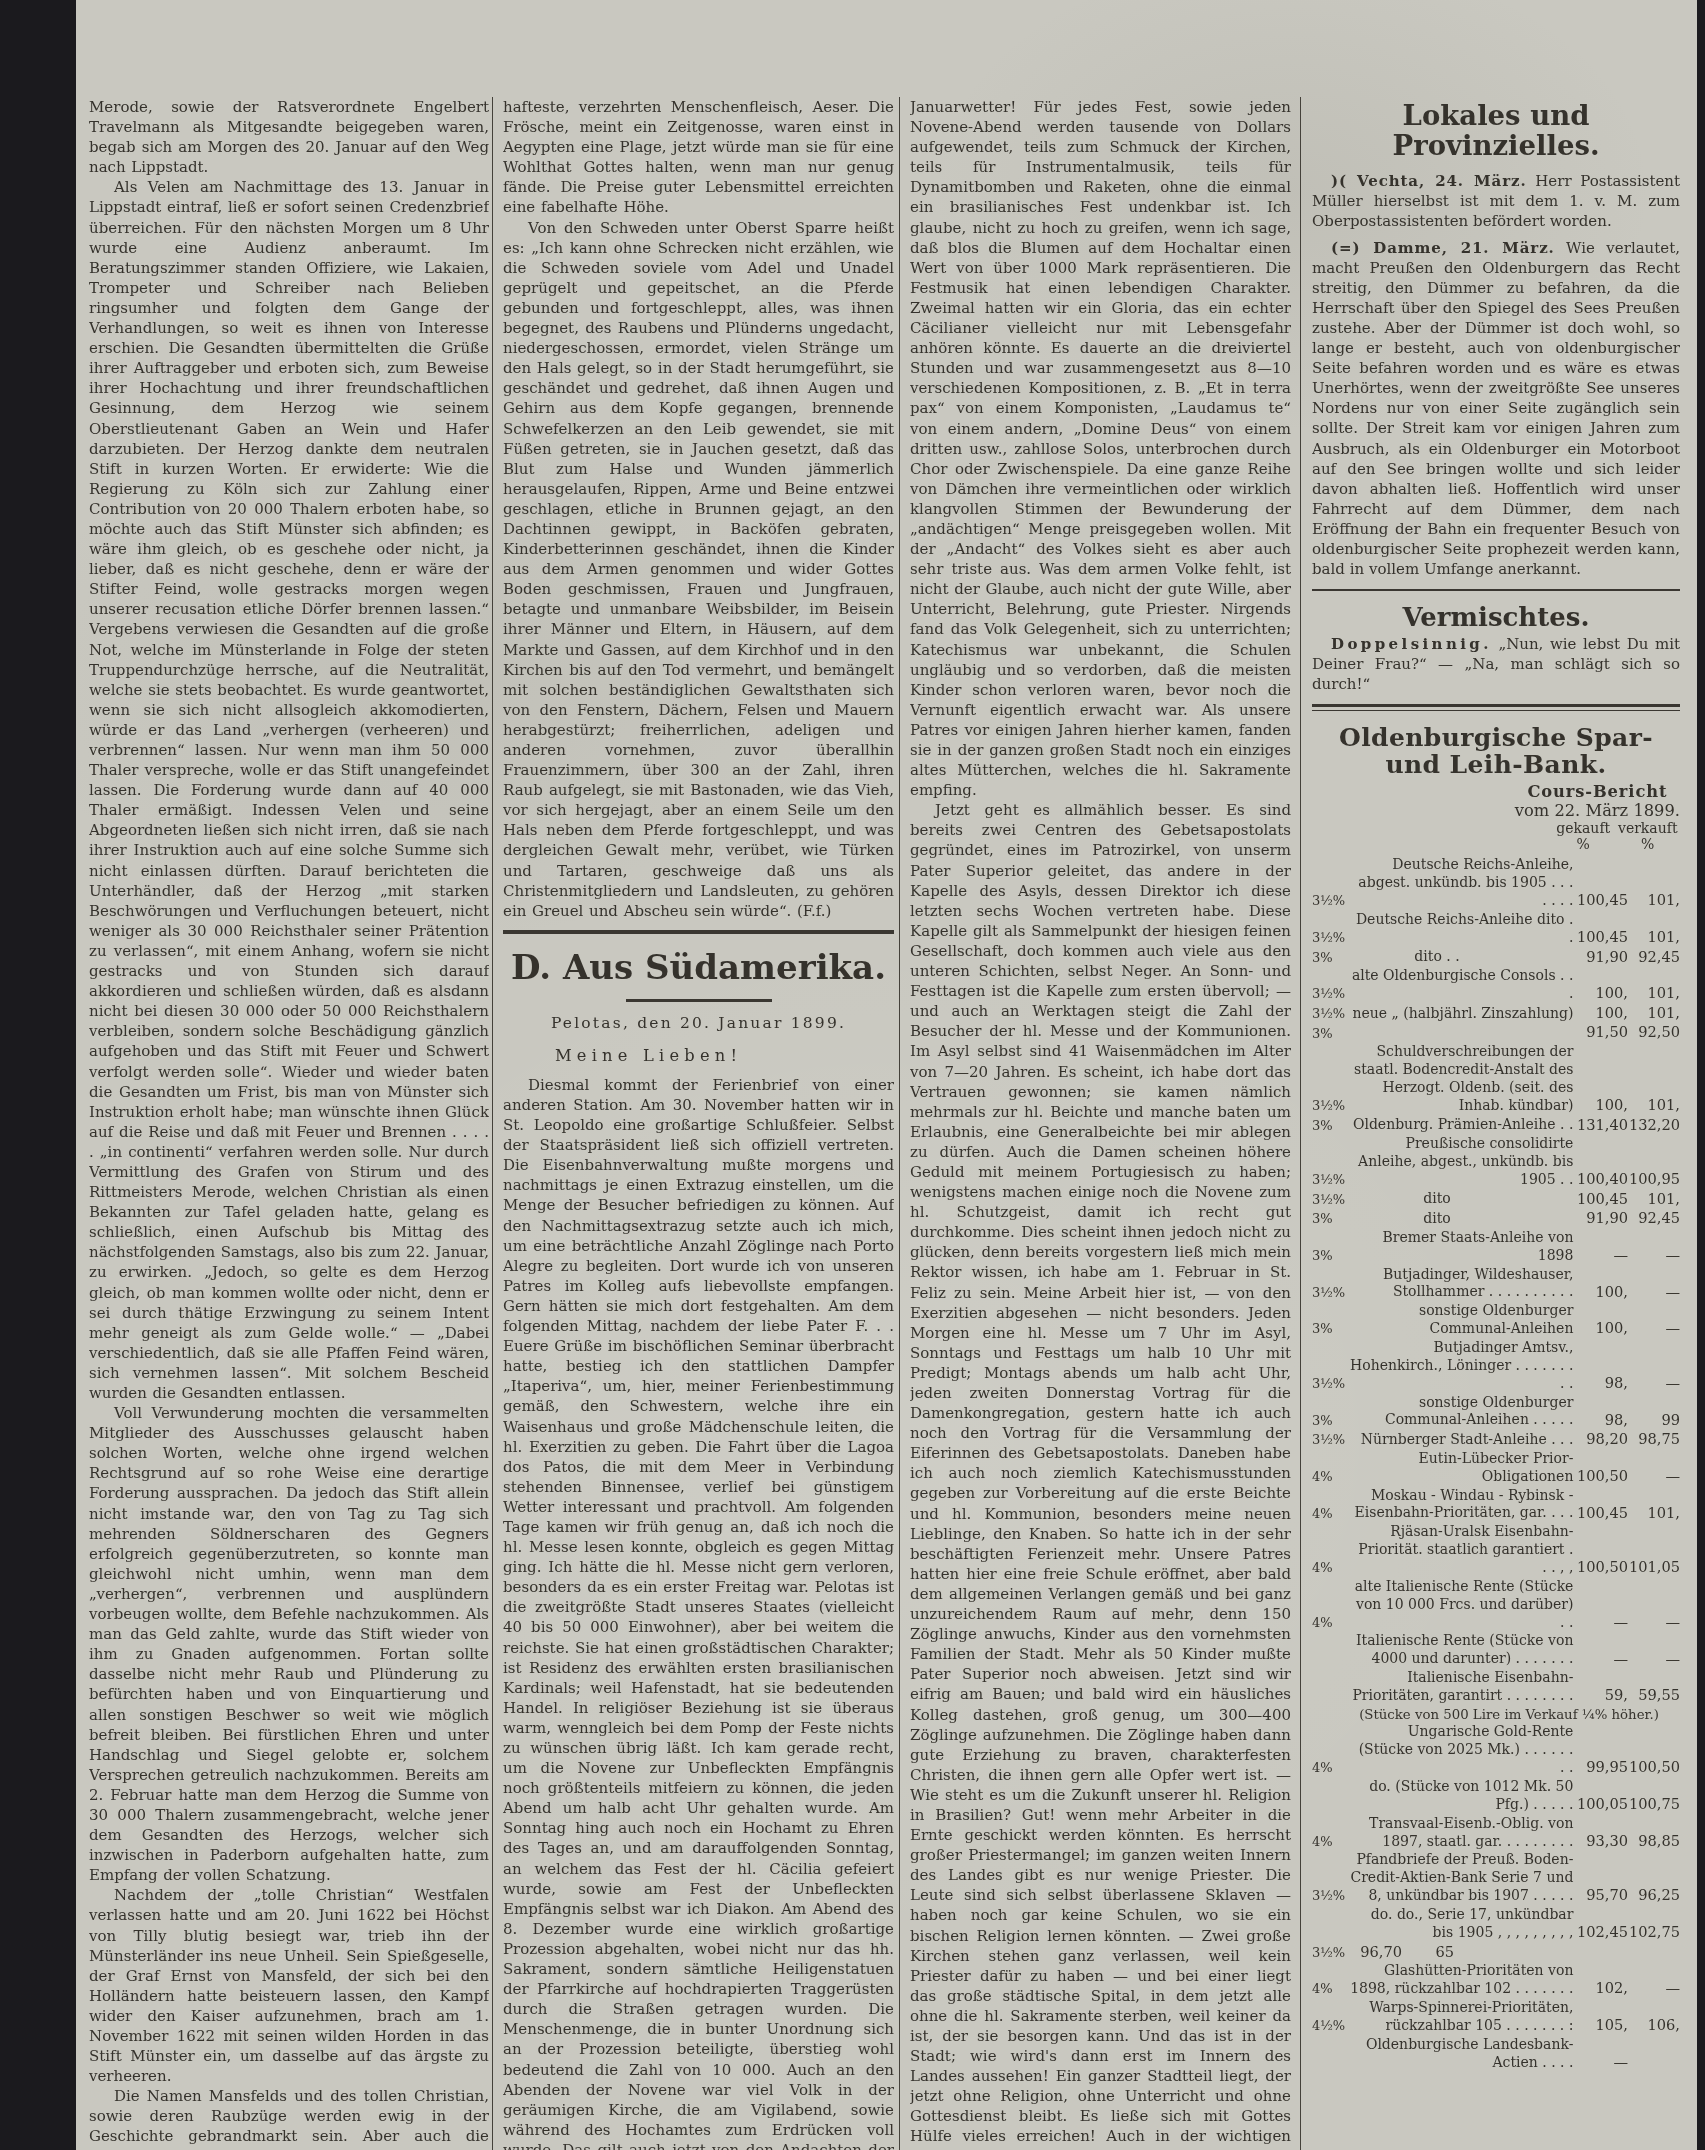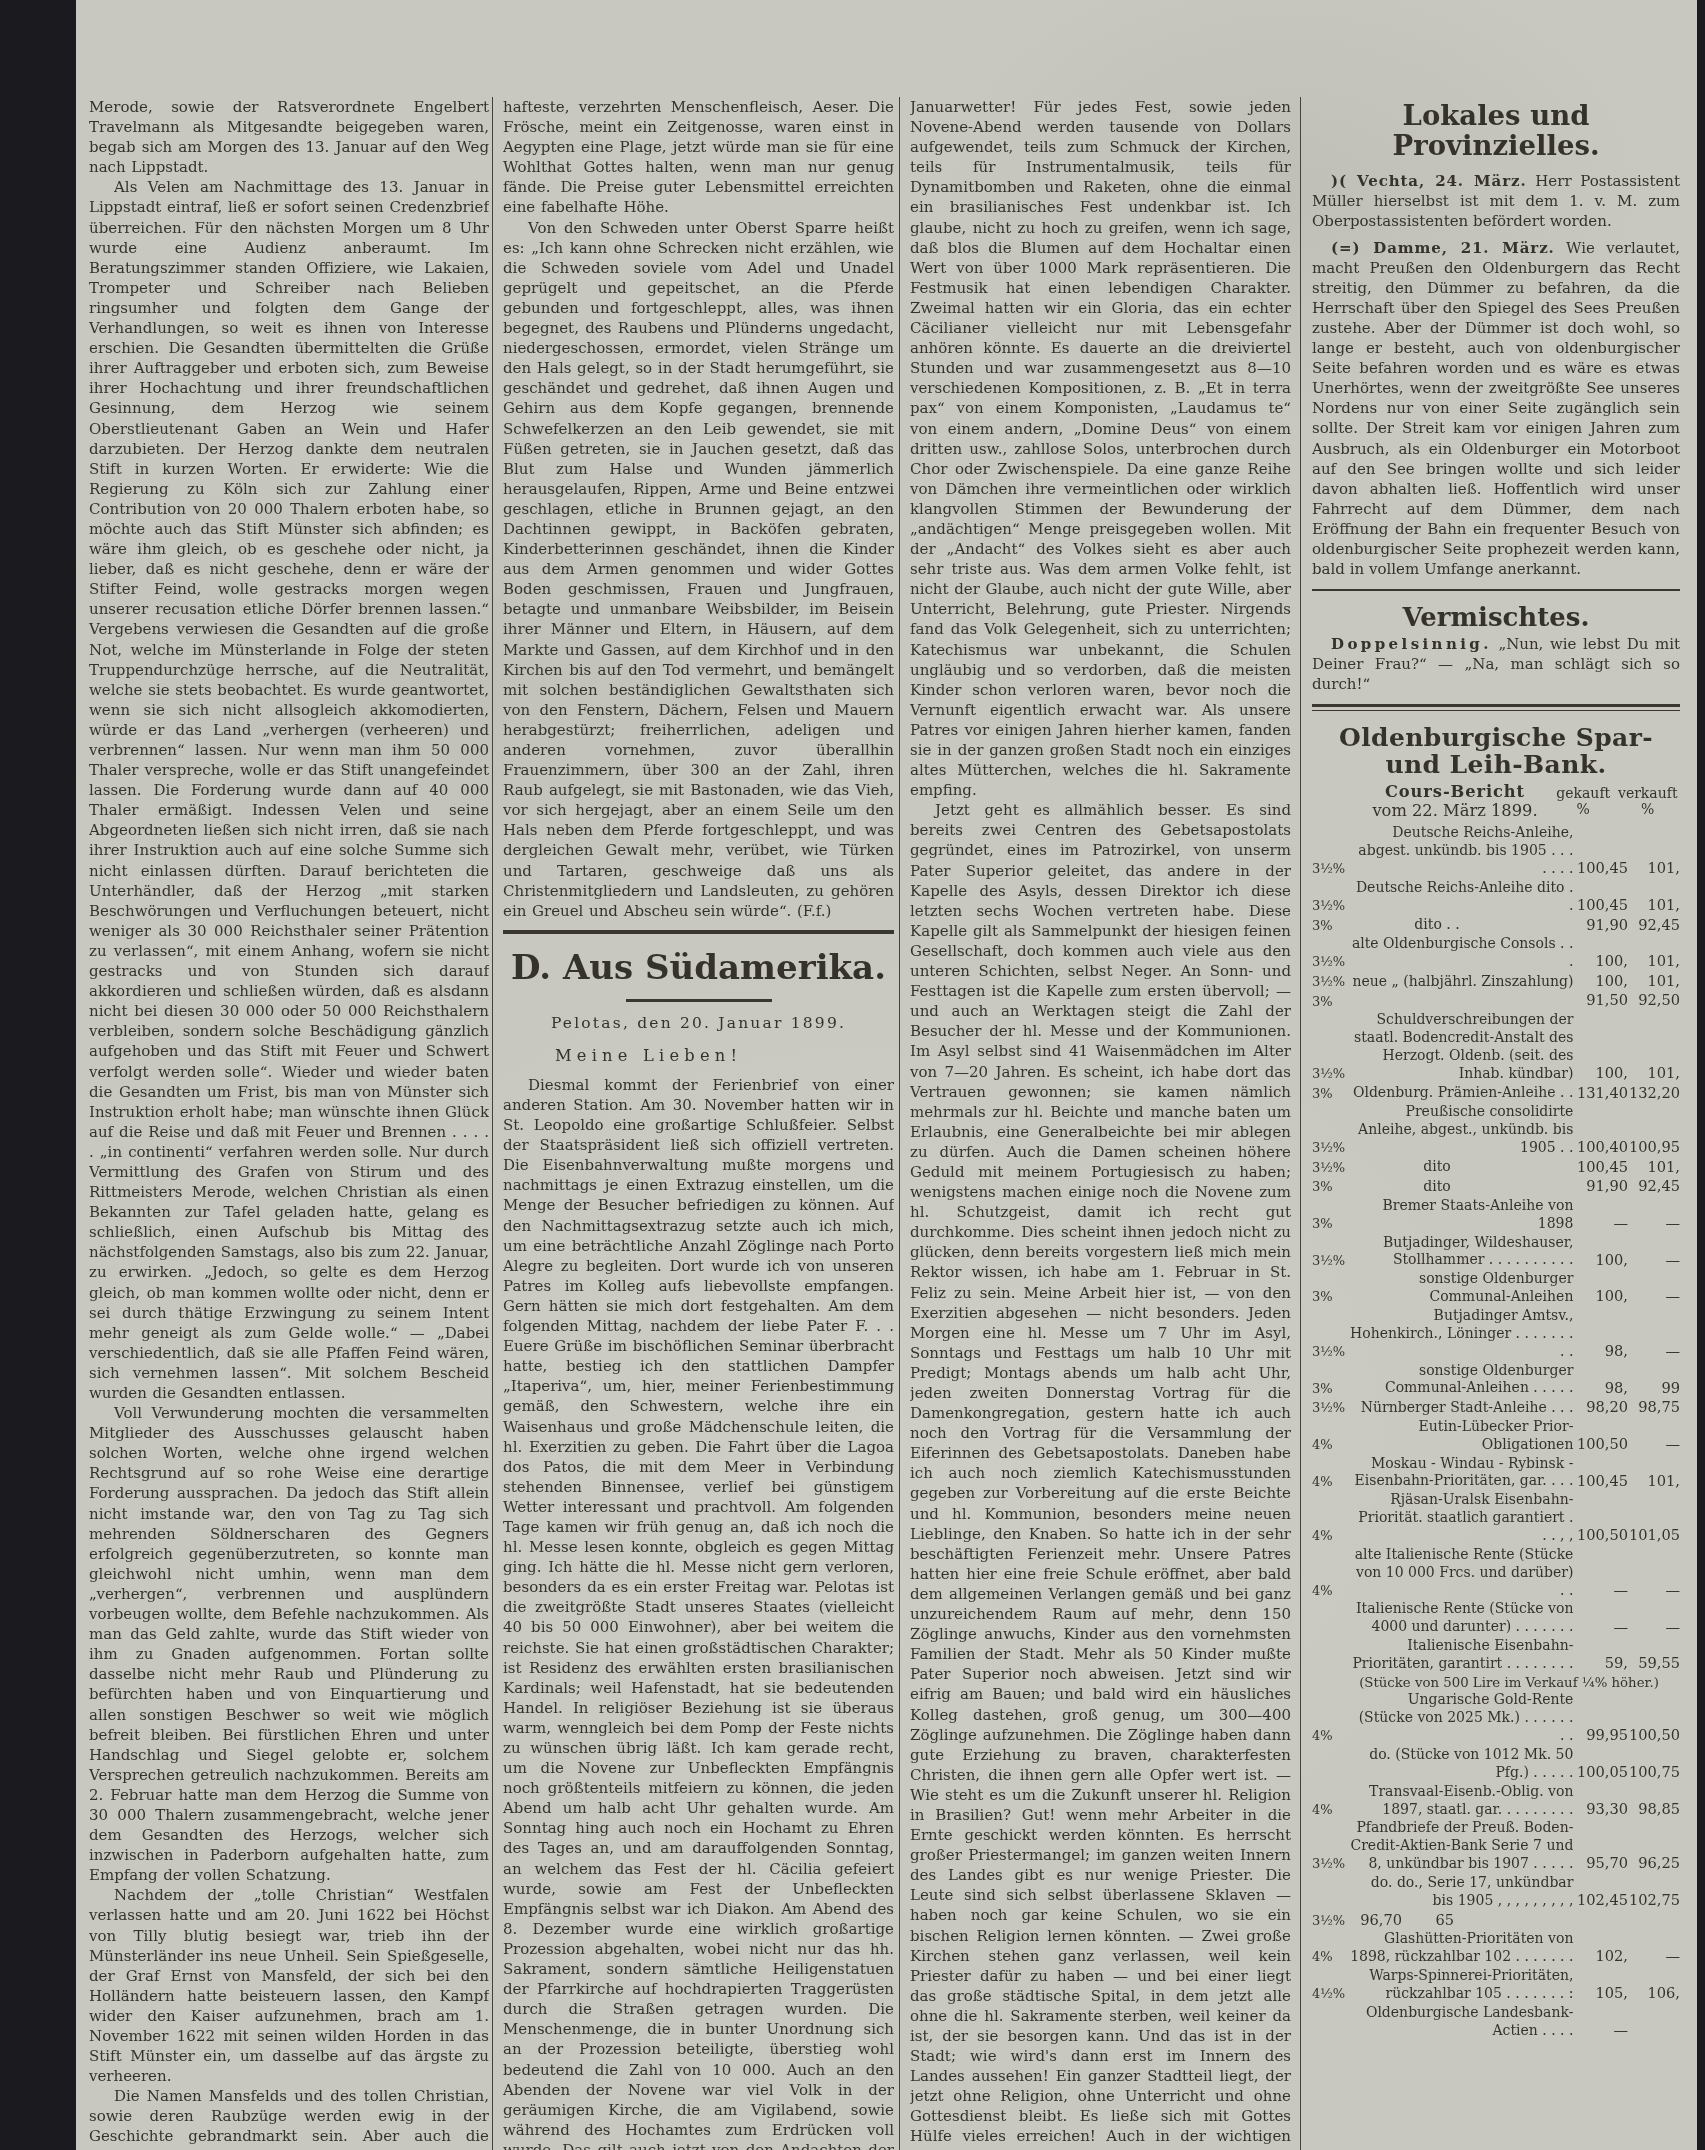--- a/index.html
+++ b/index.html
@@ -39,21 +39,21 @@
 
   .sect-heading{font-size:27.5px;font-weight:bold;text-align:center;margin:2.6px 0 11.2px 0;line-height:1.1;}
   #suedamerika-heading{font-size:34px;margin:14.6px 0 13px 0;}
   #vermischtes-heading{font-size:26px;margin:12px 0 2px 0;}
   #bank-heading{font-size:25px;margin:13px 0 3.4px 0;letter-spacing:0.4px;}
 
   .newsitem{margin:0 0 6px 0;font-size:15px;line-height:1.34;text-align:justify;text-indent:19px;}
   .newsitem .lead{font-weight:bold;letter-spacing:0.9px;}
   .newsitem .lead.spaced{letter-spacing:3.4px;}
 
-  .cours-head{display:flex;align-items:center;font-size:16.3px;margin:1.7px 0 4.3px 0;}
+  .cours-head{display:flex;align-items:flex-end;font-size:16.3px;margin:1.7px 0 4.3px 0;flex-direction:column;}
   .cours-title{flex:1;text-align:center;padding-left:47px;}
   .cours-title .t{font-weight:bold;letter-spacing:0.9px;}
   .cours-cols{display:flex;width:129px;text-align:center;font-size:14px;}
   .cours-cols div{flex:1;}
 
   .bank-row{display:flex;align-items:flex-end;font-size:14px;line-height:1.28;margin:0.9px 0;}
   .bank-row .pct{width:38px;flex:none;font-size:13px;}
   .bank-row .nm{flex:1;text-align:right;padding-right:2.6px;}
   .bank-row.center-name .nm{text-align:center;padding-right:52px;}
   .bank-row .v{width:52px;flex:none;text-align:right;font-size:14.6px;}
@@ -63,21 +63,21 @@
 <body>
 
 <div class="page">
 
   <div class="vrule" id="vr1"></div>
   <div class="vrule" id="vr2"></div>
   <div class="vrule" id="vr3"></div>
 
   <div class="col" id="col1">
     <div>
-        <p class="para noindent">Merode, sowie der Ratsverordnete Engelbert Travelmann als Mitgesandte beigegeben waren, begab sich am Morgen des 13. Januar auf den Weg nach Lippstadt.</p>
+        <p class="para noindent">Merode, sowie der Ratsverordnete Engelbert Travelmann als Mitgesandte beigegeben waren, begab sich am Morgen des 20. Januar auf den Weg nach Lippstadt.</p>
         <p class="para ">Als Velen am Nachmittage des 13. Januar in Lippstadt eintraf, ließ er sofort seinen Credenzbrief überreichen. Für den nächsten Morgen um 8 Uhr wurde eine Audienz anberaumt. Im Beratungszimmer standen Offiziere, wie Lakaien, Trompeter und Schreiber nach Belieben ringsumher und folgten dem Gange der Verhandlungen, so weit es ihnen von Interesse erschien. Die Gesandten übermittelten die Grüße ihrer Auftraggeber und erboten sich, zum Beweise ihrer Hochachtung und ihrer freundschaftlichen Gesinnung, dem Herzog wie seinem Oberstlieutenant Gaben an Wein und Hafer darzubieten. Der Herzog dankte dem neutralen Stift in kurzen Worten. Er erwiderte: Wie die Regierung zu Köln sich zur Zahlung einer Contribution von 20 000 Thalern erboten habe, so möchte auch das Stift Münster sich abfinden; es wäre ihm gleich, ob es geschehe oder nicht, ja lieber, daß es nicht geschehe, denn er wäre der Stifter Feind, wolle gestracks morgen wegen unserer recusation etliche Dörfer brennen lassen.“ Vergebens verwiesen die Gesandten auf die große Not, welche im Münsterlande in Folge der steten Truppendurchzüge herrsche, auf die Neutralität, welche sie stets beobachtet. Es wurde geantwortet, wenn sie sich nicht allsogleich akkomodierten, würde er das Land „verhergen (verheeren) und verbrennen“ lassen. Nur wenn man ihm 50 000 Thaler verspreche, wolle er das Stift unangefeindet lassen. Die Forderung wurde dann auf 40 000 Thaler ermäßigt. Indessen Velen und seine Abgeordneten ließen sich nicht irren, daß sie nach ihrer Instruktion auch auf eine solche Summe sich nicht einlassen dürften. Darauf berichteten die Unterhändler, daß der Herzog „mit starken Beschwörungen und Verfluchungen beteuert, nicht weniger als 30 000 Reichsthaler seiner Prätention zu verlassen“, mit einem Anhang, wofern sie nicht gestracks und von Stunden sich darauf akkordieren und schließen würden, daß es alsdann nicht bei diesen 30 000 oder 50 000 Reichsthalern verbleiben, sondern solche Beschädigung gänzlich aufgehoben und das Stift mit Feuer und Schwert verfolgt werden solle“. Wieder und wieder baten die Gesandten um Frist, bis man von Münster sich Instruktion erholt habe; man wünschte ihnen Glück auf die Reise und daß mit Feuer und Brennen . . . . . „in continenti“ verfahren werden solle. Nur durch Vermittlung des Grafen von Stirum und des Rittmeisters Merode, welchen Christian als einen Bekannten zur Tafel geladen hatte, gelang es schließlich, einen Aufschub bis Mittag des nächstfolgenden Samstags, also bis zum 22. Januar, zu erwirken. „Jedoch, so gelte es dem Herzog gleich, ob man kommen wollte oder nicht, denn er sei durch thätige Erzwingung zu seinem Intent mehr geneigt als zum Gelde wolle.“ — „Dabei verschiedentlich, daß sie alle Pfaffen Feind wären, sich vernehmen lassen“. Mit solchem Bescheid wurden die Gesandten entlassen.</p>
         <p class="para ">Voll Verwunderung mochten die versammelten Mitglieder des Ausschusses gelauscht haben solchen Worten, welche ohne irgend welchen Rechtsgrund auf so rohe Weise eine derartige Forderung aussprachen. Da jedoch das Stift allein nicht imstande war, den von Tag zu Tag sich mehrenden Söldnerscharen des Gegners erfolgreich gegenüberzutreten, so konnte man gleichwohl nicht umhin, wenn man dem „verhergen“, verbrennen und ausplündern vorbeugen wollte, dem Befehle nachzukommen. Als man das Geld zahlte, wurde das Stift wieder von ihm zu Gnaden aufgenommen. Fortan sollte dasselbe nicht mehr Raub und Plünderung zu befürchten haben und von Einquartierung und allen sonstigen Beschwer so weit wie möglich befreit bleiben. Bei fürstlichen Ehren und unter Handschlag und Siegel gelobte er, solchem Versprechen getreulich nachzukommen. Bereits am 2. Februar hatte man dem Herzog die Summe von 30 000 Thalern zusammengebracht, welche jener dem Gesandten des Herzogs, welcher sich inzwischen in Paderborn aufgehalten hatte, zum Empfang der vollen Schatzung.</p>
         <p class="para ">Nachdem der „tolle Christian“ Westfalen verlassen hatte und am 20. Juni 1622 bei Höchst von Tilly blutig besiegt war, trieb ihn der Münsterländer ins neue Unheil. Sein Spießgeselle, der Graf Ernst von Mansfeld, der sich bei den Holländern hatte beisteuern lassen, den Kampf wider den Kaiser aufzunehmen, brach am 1. November 1622 mit seinen wilden Horden in das Stift Münster ein, um dasselbe auf das ärgste zu verheeren.</p>
         <p class="para ">Die Namen Mansfelds und des tollen Christian, sowie deren Raubzüge werden ewig in der Geschichte gebrandmarkt sein. Aber auch die übrigen deutschen und fremden Heere haben in Deutschland entsetzlich gehauset. Es haben die Schweden nach Gustav Adolfs Tode, sowie die Franzosen und die Dänen wie eine Geißel Gottes in Deutschland gewütet und nichts zurückgelassen wie rauchende Trümmerhaufen.</p>
       </div>
   </div>
 
   <div class="col" id="col2">
     <div>
         <p class="para noindent">hafteste, verzehrten Menschenfleisch, Aeser. Die Frösche, meint ein Zeitgenosse, waren einst in Aegypten eine Plage, jetzt würde man sie für eine Wohlthat Gottes halten, wenn man nur genug fände. Die Preise guter Lebensmittel erreichten eine fabelhafte Höhe.</p>

